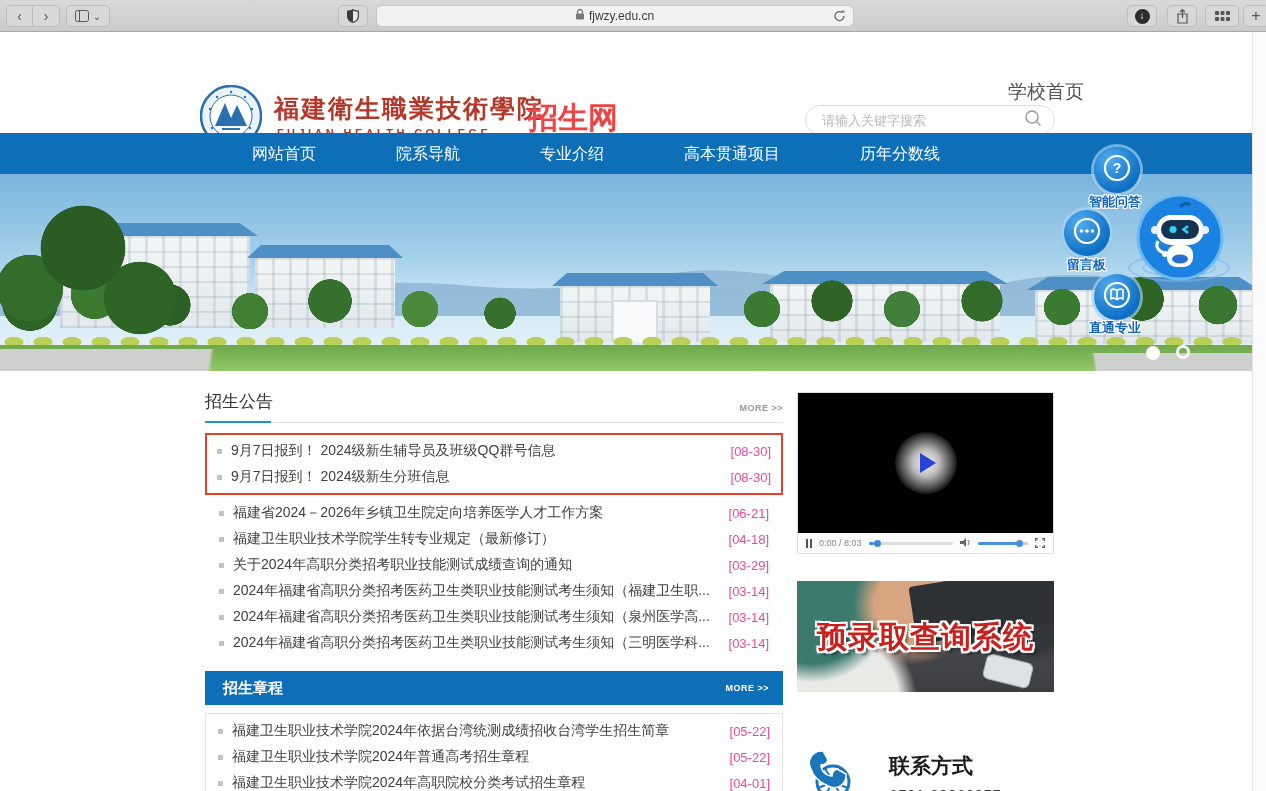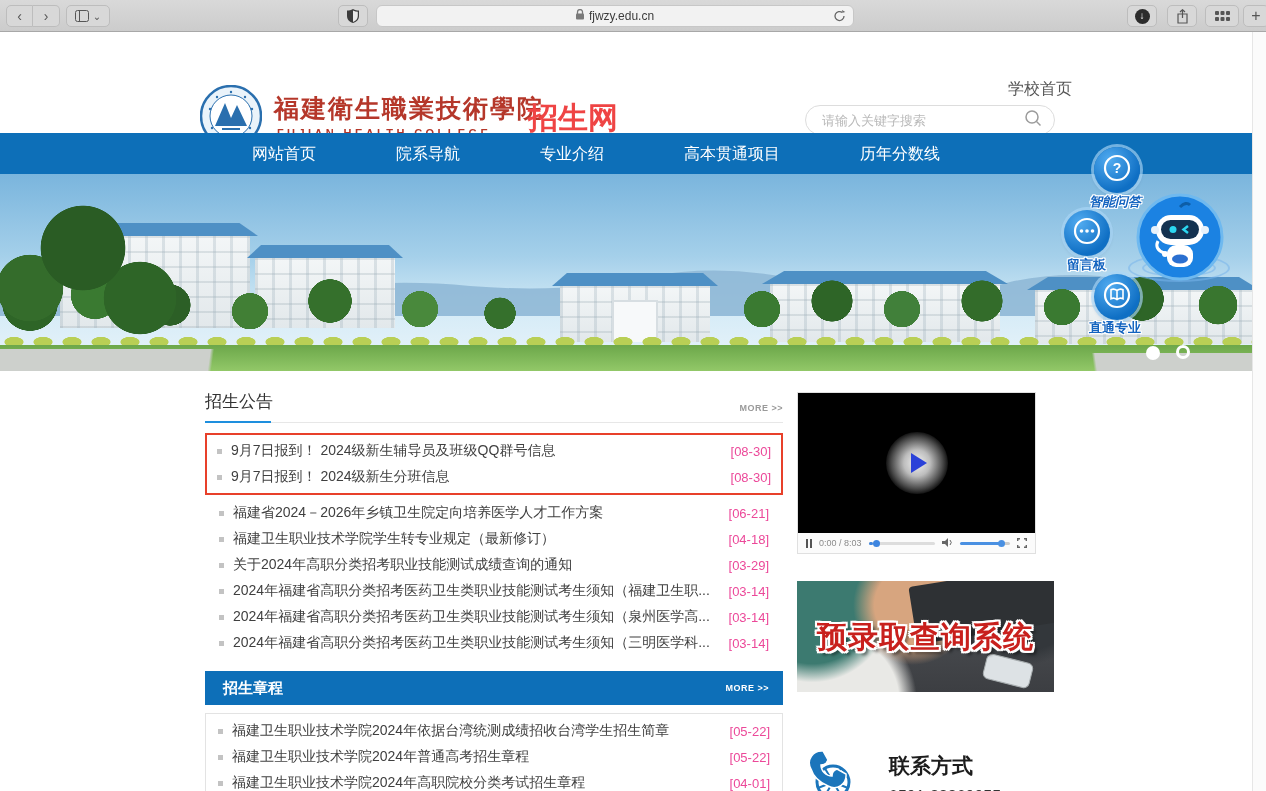--- a/index.html
+++ b/index.html
@@ -33,21 +33,21 @@
     border-left:1px solid #e6e6e6; z-index:40; }
 
   
   .site-header { position:absolute; top:32px; left:0; width:1252px; height:101px; background:#fff; }
   .logo-seal { position:absolute; left:200px; top:53px; }
   .logo-cn { position:absolute; left:274px; top:60px; font-family:"DejaVu Serif","Liberation Serif",serif;
     font-weight:bold; font-size:25px; color:#b5372a; letter-spacing:2px; white-space:nowrap; }
   .logo-en { position:absolute; left:277px; top:95px; font-size:11px; font-weight:bold; color:#b5372a;
     letter-spacing:3.4px; white-space:nowrap; }
   .site-name { position:absolute; left:528px; top:66px; font-size:30px; font-weight:bold; color:#ef4444; }
-  .school-home { position:absolute; left:1008px; top:47px; font-size:16px; color:#555; cursor:pointer; }
+  .school-home { position:absolute; left:1008px; top:47px; font-size:19px; color:#555; cursor:pointer; }
   .searchbox { position:absolute; left:805px; top:73px; width:250px; height:30px; border:1px solid #ddd;
     border-radius:16px; background:#fff; display:flex; align-items:center; padding:0 12px 0 16px;gap:16px; }
   .searchbox input { flex:1; border:none; outline:none; font-size:13px; color:#333; background:transparent; }
   .searchbox input::placeholder { color:#b9b9b9; }
 
   
   .nav { position:absolute; top:133px; left:0; width:1252px; height:41px; background:#0d6fb8;
     display:flex; align-items:center; padding-left:212px; z-index:10; }
   .nav-item { color:#fff; font-size:16px; padding:0 40px; line-height:41px; cursor:pointer; white-space:nowrap; }
 
@@ -120,21 +120,21 @@
   .news-text { flex:1; white-space:nowrap; overflow:hidden; }
   .news-date { color:#ec4899; font-size:13px; margin-left:12px; flex:none; }
   .news-list { margin-top:5px; padding:0 14px; }
   .charter-bar { height:34px; background:#0d6fb8; display:flex; justify-content:space-between;
     align-items:center; padding:0 14px 0 18px; margin-top:15px; }
   .charter-bar .sec-title { color:#fff; font-size:15px; font-weight:bold; }
   .charter-bar .more { color:#fff; }
   .charter-box { border:1px solid #e3e3e3; margin-top:8px; padding:4px 12px; }
 
   .col-right { position:absolute; left:797px; top:392px; width:257px; }
-  .video { width:239px; border:1px solid #e0e0e0; background:#fff; }
+  .video { width:257px; border:1px solid #e0e0e0; background:#fff; }
   .video-screen { position:relative; width:100%; height:140px; background:#000; cursor:pointer; }
   .playglow { position:absolute; left:50%; top:50%; transform:translate(-50%,-50%); width:62px; height:62px;
     border-radius:50%; background:radial-gradient(circle,#f2f2f2 0%,#bdbdbd 30%,#4c4c4c 58%,#000 75%);
     display:flex; align-items:center; justify-content:center; }
   .playtri { width:0; height:0; border-left:16px solid #2a41d8; border-top:10px solid transparent;
     border-bottom:10px solid transparent; margin-left:5px; }
   .controls { height:20px; display:flex; align-items:center; padding:0 8px; gap:7px; background:#fbfbfb; }
   .pause { display:flex; gap:2px; cursor:pointer; }
   .pause i { display:block; width:2px; height:9px; background:#555; }
   .vtime { font-size:9px; color:#8a8a8a; white-space:nowrap; }
@@ -318,21 +318,21 @@
 
   <div class="widgets">
     <div class="wcircle" style="left:1094px; top:147px;">
       <span>
         <svg width="30" height="30" viewBox="0 0 30 30">
             <circle cx="15" cy="15" r="12" fill="none" stroke="#fff" stroke-width="2.2"></circle>
             <text x="15" y="20" text-anchor="middle" font-size="14" font-weight="bold" fill="#fff">?</text>
           </svg>
       </span>
     </div>
-    <div class="wlabel" style="left:1089px; top:193px;font-style:italic;">智能问答</div>
+    <div class="wlabel" style="left:1089px; top:193px;">智能问答</div>
 
     <div class="wcircle" style="left:1064px; top:210px;">
       <span>
         <svg width="30" height="30" viewBox="0 0 30 30">
             <circle cx="15" cy="15" r="12" fill="none" stroke="#fff" stroke-width="2.2"></circle>
             <circle cx="9.5" cy="15" r="1.8" fill="#fff"></circle>
             <circle cx="15" cy="15" r="1.8" fill="#fff"></circle>
             <circle cx="20.5" cy="15" r="1.8" fill="#fff"></circle>
           </svg>
       </span>

